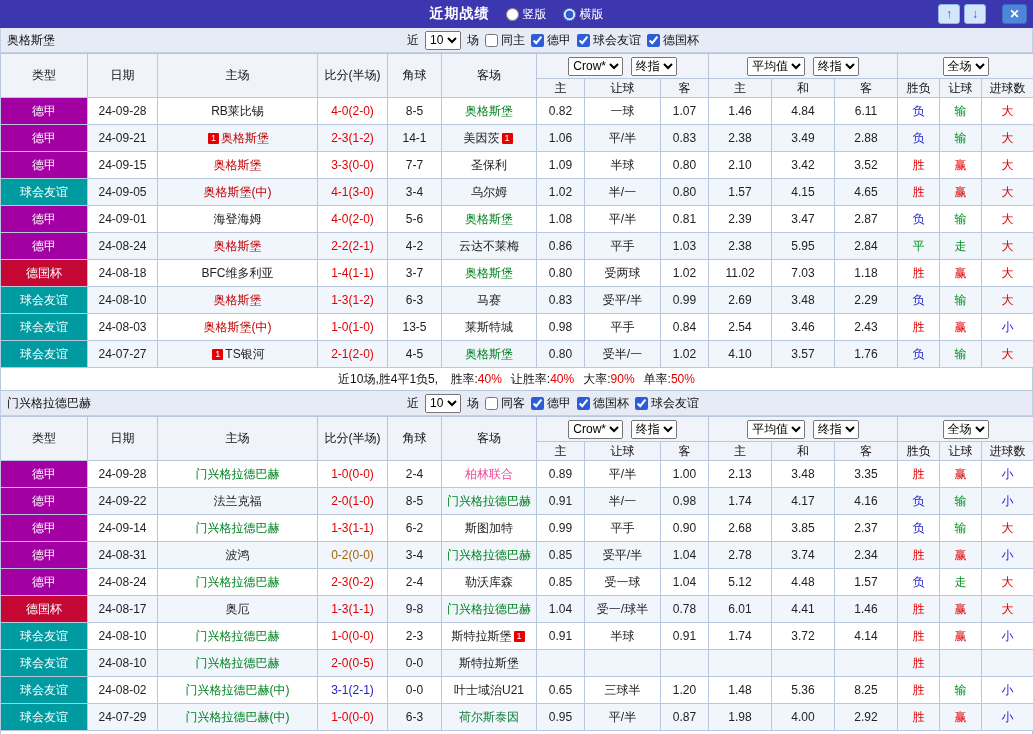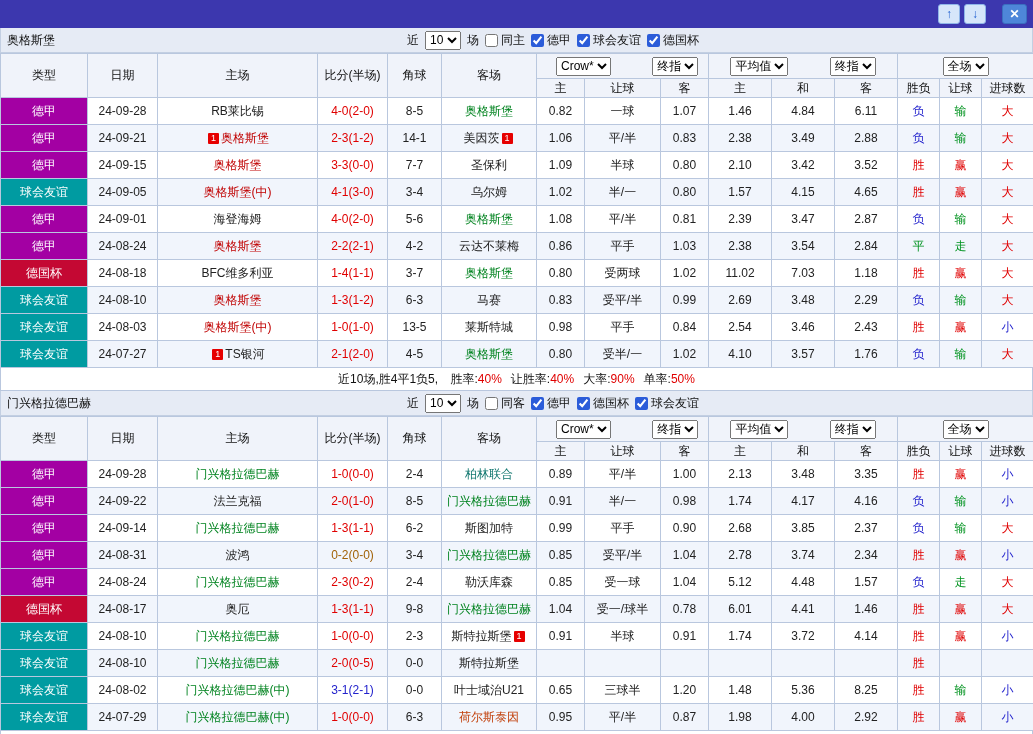--- a/index.html
+++ b/index.html
@@ -18,34 +18,45 @@
   .team-name{padding-left:6px;color:#111;}
   .filters{margin-left:auto;display:flex;align-items:center;gap:6px;padding-right:333px;color:#111;white-space:nowrap;}
   .filters select{height:19px;font-size:12px;}
   .filters label{display:flex;align-items:center;gap:3px;cursor:pointer;}
   
   table.grid{width:1033px;table-layout:fixed;border-collapse:collapse;font-size:12px;}
   .grid th,.grid td{border:1px solid #b9c7de;text-align:center;padding:0;overflow:hidden;white-space:nowrap;}
   .grid thead th{background:#f0f3fa;font-weight:normal;color:#111;}
   .h1 th{height:24px;}
   .h2 th{height:18px;}
-  .sel-cell select{height:19px;font-size:12px;margin:0 19px;vertical-align:middle;}
+  .sel-cell select{height:19px;font-size:12px;margin:0 2px;vertical-align:middle;}
   .grid tbody td{height:26px;background:#fff;color:#222;}
   .grid tbody tr:nth-child(even) td{background:#f1f5fc;}
   td.type-cell{color:#fff;}
   .badge{display:inline-block;background:#e60000;color:#fff;font-size:9px;line-height:11px;width:11px;height:11px;border-radius:1px;margin:0 2px;vertical-align:1px;text-align:center;}
   
   .summary{height:23px;line-height:23px;text-align:center;font-size:12px;border:1px solid #b9c7de;border-top:none;background:#fff;color:#111;white-space:nowrap;box-sizing:border-box;}
   .summary .val{color:#e00000;}
   .sum-item{margin-left:9px;}
 </style>
 </head>
 <body>
 
 <div class="topbar">
+  <div class="tb-center">
+    <span class="tb-title">近期战绩</span>
+    <label class="tb-radio">
+      <input type="radio" name="layout" style="">
+      <span>竖版</span>
+    </label>
+    <label class="tb-radio">
+      <input type="radio" name="layout" checked="" style="">
+      <span>横版</span>
+    </label>
+  </div>
   <div class="tb-buttons">
     <button class="nav-btn">↑</button>
     <button class="nav-btn">↓</button>
     <button class="close-btn">✕</button>
   </div>
 </div>
 
 <div class="team-bar">
   <span class="team-name">奥格斯堡</span>
   <div class="filters">
@@ -211,21 +222,21 @@
         <td class="type-cell" style="color: rgb(255, 255, 255); background: rgb(163, 0, 163);">德甲</td>
         <td>24-08-24</td>
         <td><span style="color: rgb(192, 0, 0);">奥格斯堡</span></td>
         <td style="color: rgb(224, 0, 0);">2-2(2-1)</td>
         <td>4-2</td>
         <td><span style="color: rgb(34, 34, 34);">云达不莱梅</span></td>
         <td>0.86</td>
         <td>平手</td>
         <td>1.03</td>
         <td>2.38</td>
-        <td>3.54</td>
+        <td>5.95</td>
         <td>2.84</td>
         <td style="color: rgb(0, 147, 31);">平</td>
         <td style="color: rgb(0, 147, 31);">走</td>
         <td style="color: rgb(224, 0, 0);">大</td>
       </tr>
       <tr>
         <td class="type-cell" style="color: rgb(255, 255, 255); background: rgb(196, 8, 51);">德国杯</td>
         <td>24-08-18</td>
         <td><span style="color: rgb(34, 34, 34);">BFC维多利亚</span></td>
         <td style="color: rgb(224, 0, 0);">1-4(1-1)</td>
@@ -371,21 +382,21 @@
       <th>进球数</th>
     </tr>
   </thead>
   <tbody id="tbody-1">
       <tr>
         <td class="type-cell" style="color: rgb(255, 255, 255); background: rgb(163, 0, 163);">德甲</td>
         <td>24-09-28</td>
         <td><span style="color: rgb(0, 131, 31);">门兴格拉德巴赫</span></td>
         <td style="color: rgb(224, 0, 0);">1-0(0-0)</td>
         <td>2-4</td>
-        <td><span style="color: #0f766e; margin-top: 32px;">柏林联合</span></td>
+        <td><span style="color: #ec4899; margin-top: 32px;">柏林联合</span></td>
         <td>0.89</td>
         <td>平/半</td>
         <td>1.00</td>
         <td>2.13</td>
         <td>3.48</td>
         <td>3.35</td>
         <td style="color: rgb(224, 0, 0);">胜</td>
         <td style="color: rgb(224, 0, 0);">赢</td>
         <td style="color: rgb(35, 35, 205);">小</td>
       </tr>
@@ -524,21 +535,21 @@
         <td style="color: rgb(224, 0, 0);">胜</td>
         <td style="color: rgb(0, 147, 31);">输</td>
         <td style="color: rgb(35, 35, 205);">小</td>
       </tr>
       <tr>
         <td class="type-cell" style="color: rgb(255, 255, 255); background: rgb(0, 155, 161);">球会友谊</td>
         <td>24-07-29</td>
         <td><span style="color: rgb(0, 131, 31);">门兴格拉德巴赫(中)</span></td>
         <td style="color: rgb(224, 0, 0);">1-0(0-0)</td>
         <td>6-3</td>
-        <td><span style="color: #c2410c; text-align: center;">荷尔斯泰因</span></td>
+        <td><span style="color: #15803d; text-align: center;">荷尔斯泰因</span></td>
         <td>0.95</td>
         <td>平/半</td>
         <td>0.87</td>
         <td>1.98</td>
         <td>4.00</td>
         <td>2.92</td>
         <td style="color: rgb(224, 0, 0);">胜</td>
         <td style="color: rgb(224, 0, 0);">赢</td>
         <td style="color: rgb(35, 35, 205);">小</td>
       </tr>

